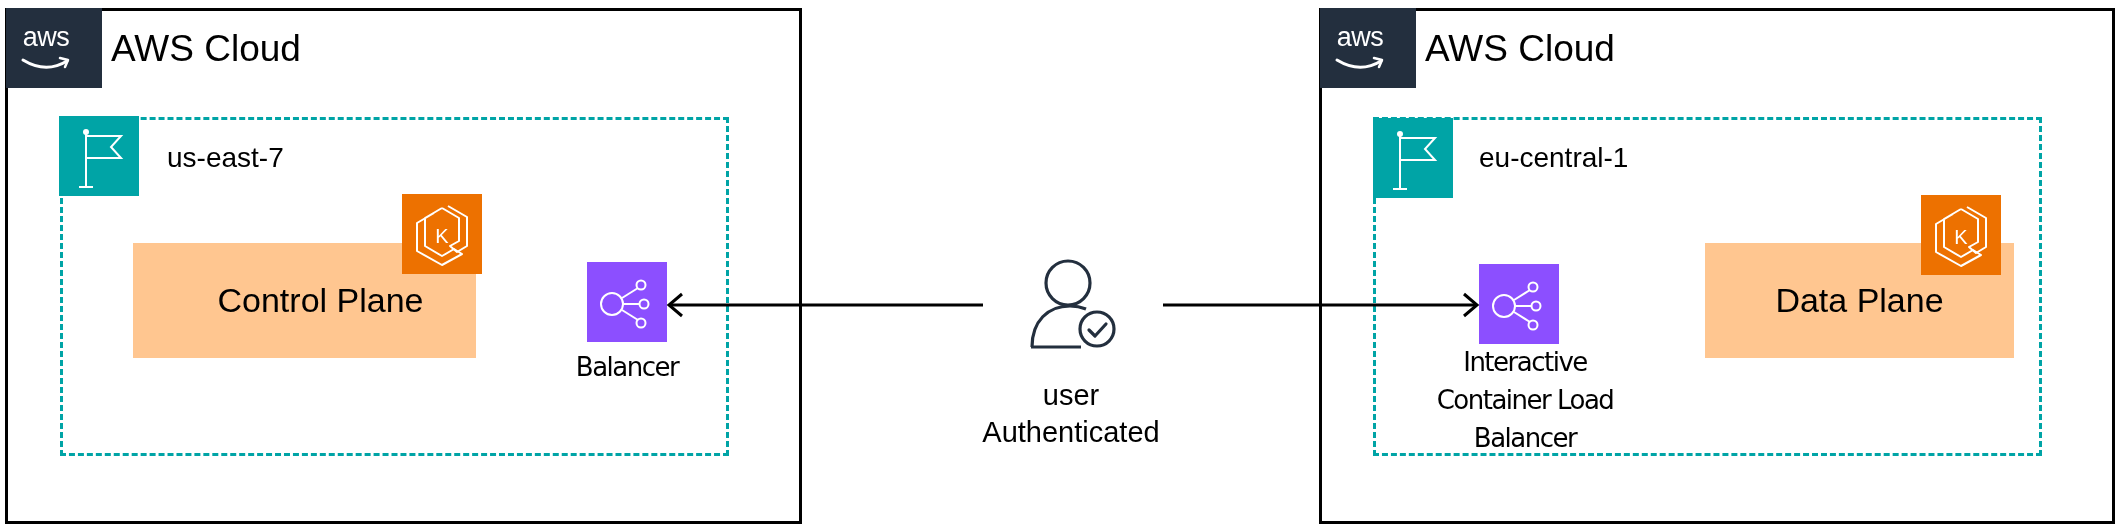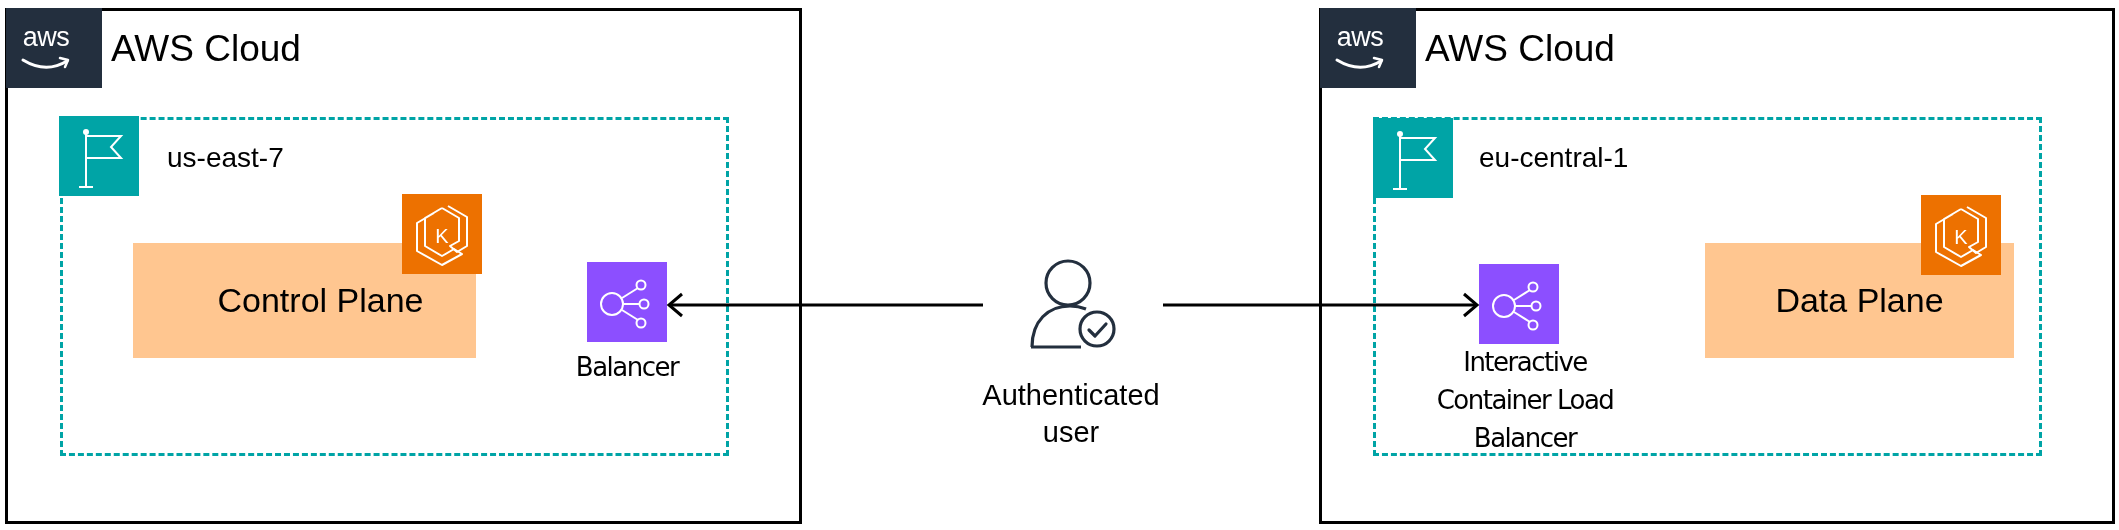--- a/index.html
+++ b/index.html
@@ -81,22 +81,22 @@
 <div class="abs" style="left:1020px; top:254px; width:100px; height:100px;">
   <svg width="100" height="100" viewBox="0 0 100 100">
     <circle cx="48" cy="29" r="22" fill="none" stroke="#232f3e" stroke-width="3.2"></circle>
     <path d="M12 93 C12 67 28 52 50 52 C56 52 61 53 66 55" fill="none" stroke="#232f3e" stroke-width="3.2"></path>
     <line x1="11" y1="93" x2="61" y2="93" stroke="#232f3e" stroke-width="3.2"></line>
     <circle cx="77" cy="75" r="17" fill="#fff" stroke="#232f3e" stroke-width="3.2"></circle>
     <path d="M69 76 L75 82 L86 70" fill="none" stroke="#232f3e" stroke-width="3.2" stroke-linecap="round" stroke-linejoin="round"></path>
   </svg>
 </div>
 <div class="user-label" style="left:950px; top:377px; width:242px;">
+  <div>user</div>
   <div>Authenticated</div>
-  <div>user</div>
 </div>
 
 <div class="cloud-box" style="left:1319px; top:8px; width:796px; height:516px;"></div>
 
 <div class="aws-logo" style="left:1320px; top:8px;">
   <div class="aws-text">aws</div>
   <svg class="smile" width="52" height="22" viewBox="0 0 52 22">
     <path d="M3 6 Q26 20 47 7" fill="none" stroke="#fff" stroke-width="3" stroke-linecap="round"></path>
     <path d="M40 4 L48 6 L45 13" fill="none" stroke="#fff" stroke-width="2.5" stroke-linecap="round" stroke-linejoin="round"></path>
   </svg>

